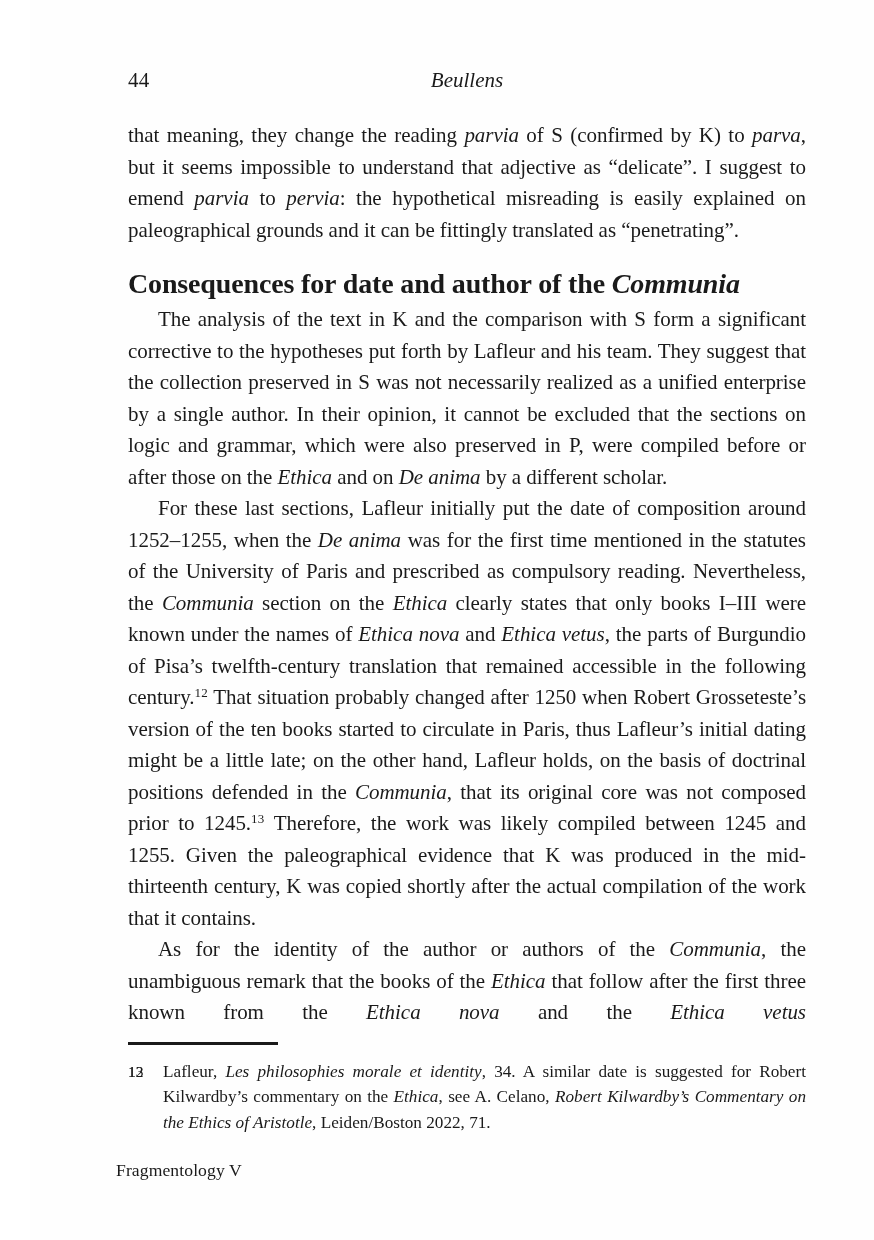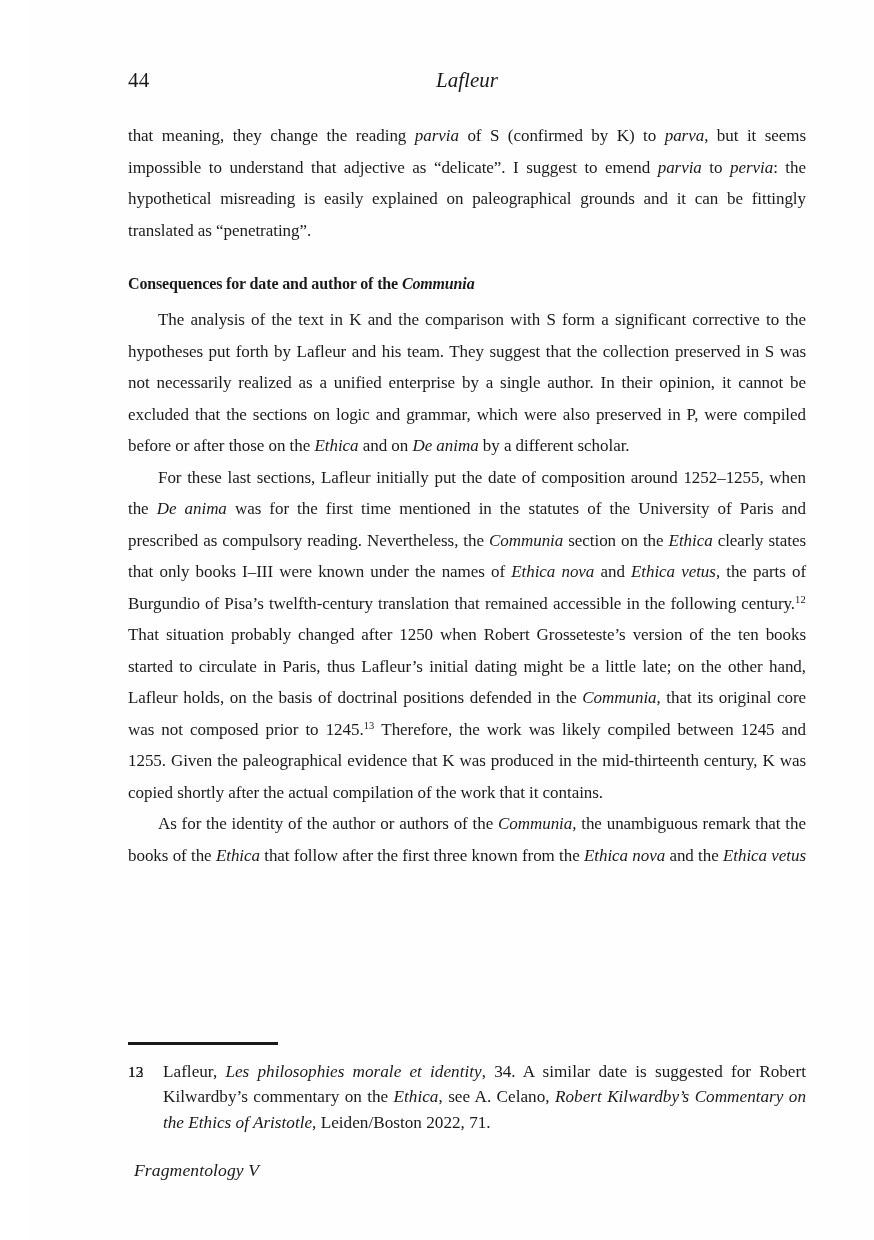--- a/index.html
+++ b/index.html
@@ -49,42 +49,42 @@
   
   .column {
     position: absolute;
     left: 98px;
     top: 120px;
     width: 678px;
   }
 
   p.body {
     margin: 0;
-    font-size: 17px;
+    font-size: 21px;
     line-height: 31.5px;
     text-align: justify;
     text-justify: inter-word;
     hyphens: manual;
     letter-spacing: -0.05px;
   }
   p.body.indent {
     text-indent: 30px;
   }
   p.body.last-line-full {
     
   }
   p.body.last-line-full::after {
     content: "";
     display: inline-block;
     width: 100%;
   }
 
   h2.section {
     margin: 22px 0 4px 0;
-    font-size: 16px;
+    font-size: 28px;
     line-height: 32px;
     font-weight: bold;
     letter-spacing: -0.15px;
   }
   h2.section i { font-style: italic; }
 
   sup.fn {
     font-size: 0.62em;
     vertical-align: 0.55em;
     line-height: 0;
@@ -116,36 +116,35 @@
     position: absolute;
     left: 0;
     top: 0;
     font-size: 15.4px;
     line-height: 25.5px;
   }
 
   
   .footer {
     position: absolute;
-    left: 104px;
+    left: 86px;
     top: 1158px;
-    font-style: italic;
     font-size: 17.6px;
     line-height: 24px;
     letter-spacing: 0.1px;
   }
 </style>
 </head>
 <body>
 
 <div class="page">
 
   <div class="running-head">
     <span class="folio">44</span>
-    <span class="head-title">Lafleur</span>
+    <span class="head-title">Beullens</span>
   </div>
 
   <div class="column">
 
     <p class="body"><span>that meaning, they change the reading </span><i>parvia</i><span> of S (confirmed by K) to </span><i>parva</i><span>, but it seems impossible to understand that adjective as “delicate”. I suggest to emend </span><i>parvia</i><span> to </span><i>pervia</i><span>: the hypothetical misreading is easily explained on paleographical grounds and it can be fittingly translated as “penetrating”.</span></p>
 
     <h2 class="section"><span>Consequences for date and author of the </span><i>Communia</i></h2>
 
     <p class="body indent"><span>The analysis of the text in K and the comparison with S form a significant corrective to the hypotheses put forth by Lafleur and his team. They suggest that the collection preserved in S was not necessarily realized as a unified enterprise by a single author. In their opinion, it cannot be excluded that the sections on logic and grammar, which were also preserved in P, were compiled before or after those on the </span><i>Ethica</i><span> and on </span><i>De anima</i><span> by a different scholar.</span></p>
 

